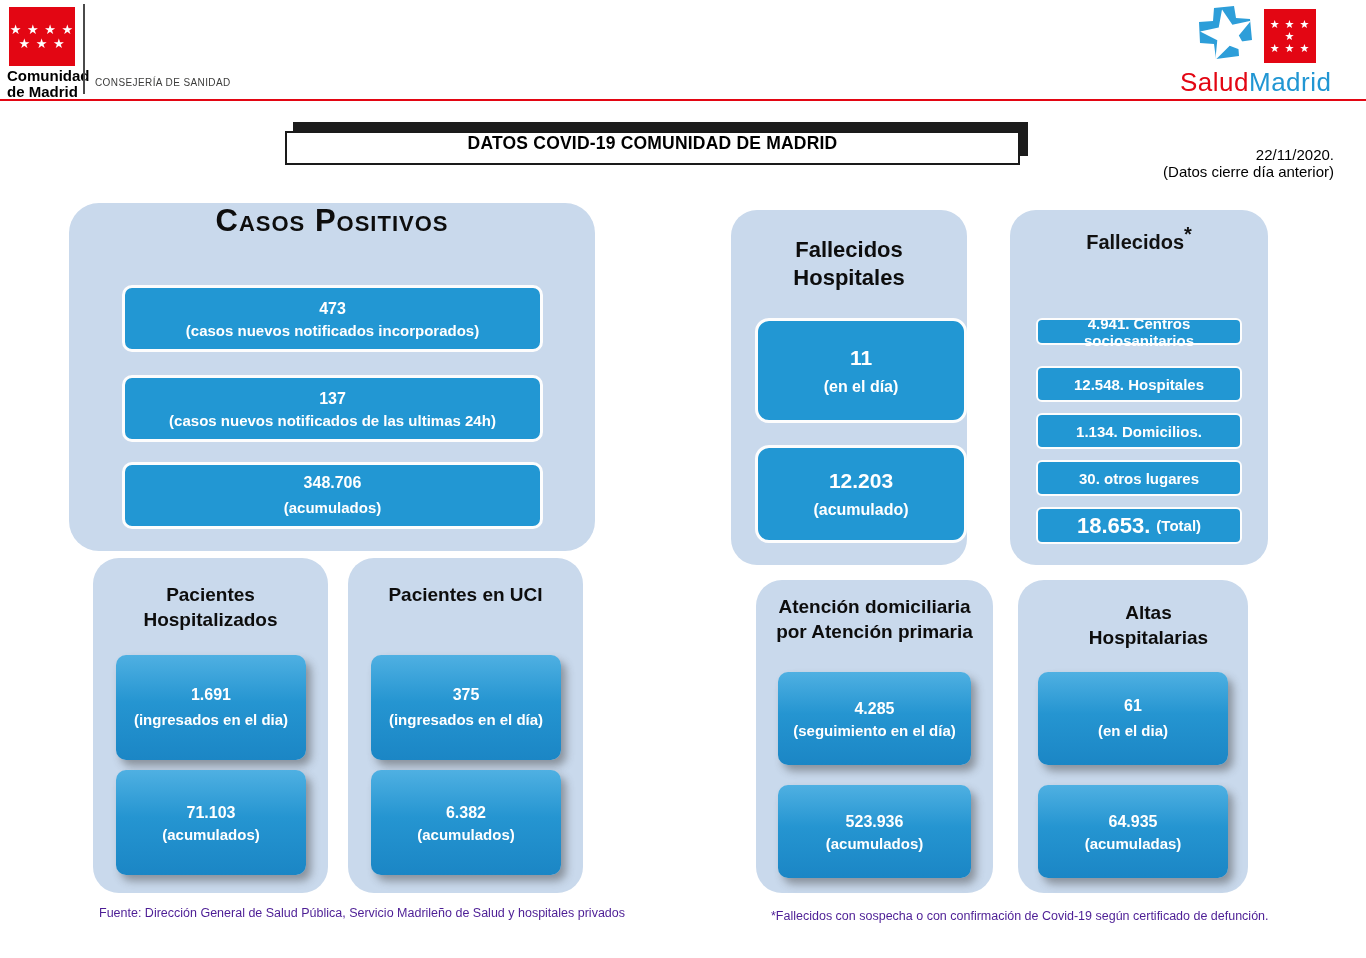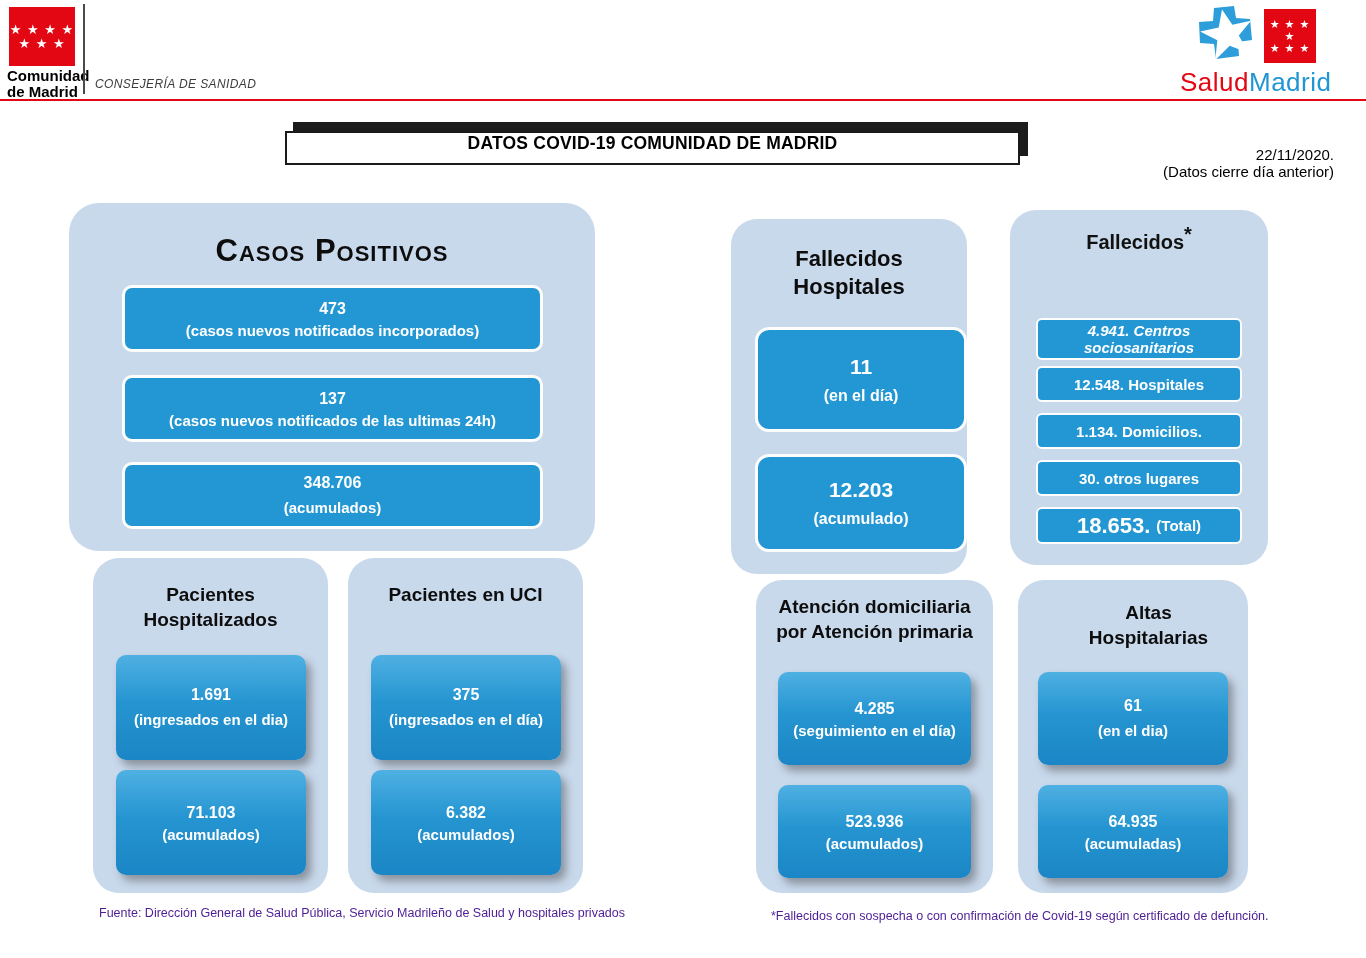--- a/index.html
+++ b/index.html
@@ -4,21 +4,21 @@
 <style>
   * { margin:0; padding:0; box-sizing:border-box; }
   html,body { background:#ffffff; }
   body { width:1366px; height:958px; position:relative; font-family:"Liberation Sans", sans-serif; color:#111; overflow:hidden; }
 
   
   .flag { position:absolute; left:9px; top:7px; width:66px; height:59px; background:#e30613; display:flex; flex-direction:column; align-items:center; justify-content:center; gap:0; }
   .flag .srow { color:#fff; font-size:13px; line-height:14px; letter-spacing:1px; text-align:center; }
   .org-name { position:absolute; left:7px; top:68px; font-weight:bold; font-size:15px; line-height:16px; color:#000; }
   .hdr-divider { position:absolute; left:83px; top:4px; width:2px; height:90px; background:#4a4a4a; }
-  .department { position:absolute; left:95px; top:77px; font-size:12px; color:#3c3c3b; letter-spacing:0.4px;font-style:italic; }
+  .department { position:absolute; left:95px; top:77px; font-size:10px; color:#3c3c3b; letter-spacing:0.4px; }
   .red-line { position:absolute; left:0; top:99px; width:1366px; height:2px; background:#e30613; }
 
   .salud-logo { position:absolute; left:1180px; top:6px; width:150px; text-align:center; }
   .salud-icons { display:flex; justify-content:center; align-items:flex-start; gap:4px; height:60px; }
   .mini-flag { width:52px; height:54px; background:#e30613; display:flex; flex-direction:column; align-items:center; justify-content:center; margin-top:3px; }
   .mini-flag .srow { color:#fff; font-size:11px; line-height:12px; letter-spacing:1px; }
   .salud-text { font-size:26px; line-height:28px; margin-top:2px; letter-spacing:0.5px; }
   .salud-text .t-red { color:#e30613; }
   .salud-text .t-blue { color:#2196d3; }
 
@@ -33,25 +33,25 @@
   .stat-box { position:absolute; color:#fff; text-align:center; font-weight:bold; display:flex; flex-direction:column; align-items:center; justify-content:center; }
   .flat { background:#2297d3; border:3px solid #fdfdfd; border-radius:10px; }
   .flat-sm { background:#2297d3; border:2px solid #fdfdfd; border-radius:6px; }
   .grad { background:linear-gradient(180deg,#4fb0e2 0%, #2595d1 45%, #1b86c5 100%); border-radius:10px; box-shadow:5px 6px 8px rgba(60,60,60,0.45); }
   .stat-box .value { font-size:16px; line-height:24px; }
   .stat-box .label { font-size:15px; line-height:20px; }
   .stat-box .label.tall { line-height:26px; }
 
   
   #panel-casos { left:69px; top:203px; width:526px; height:348px; border-radius:30px; }
-  #panel-casos h2 { font-variant:small-caps; font-size:31px; padding-top:30px; letter-spacing:1px; }
+  #panel-casos h2 { font-variant:small-caps; font-size:31px; letter-spacing:1px; }
   #panel-casos .stat-box { left:53px; width:421px; height:67px; }
 
   
-  #panel-fallecidos { left:731px; top:219px; width:236px; height:355px; }
+  #panel-fallecidos { left:731px; top:210px; width:236px; height:355px; }
   #panel-fallecidos h2 { font-size:22px; line-height:28px; padding:26px 40px 0 40px; }
   #panel-fallecidos .stat-box { left:24px; width:212px; }
   #panel-fallecidos .value { font-size:21px; line-height:26px; margin-bottom:6px; }
   #panel-fallecidos .label { font-size:16px; }
 
   
   #panel-mortuoria { left:1010px; top:210px; width:258px; height:355px; }
   #panel-mortuoria .t1 { font-size:20px; line-height:24px; padding:8px 36px 0 36px; font-weight:bold; text-align:center; }
   #panel-mortuoria .t2 { font-size:20px; padding-top:13px; font-weight:bold; text-align:center; }
   #panel-mortuoria .t2 sup { font-size:20px; }
@@ -141,21 +141,21 @@
   <div class="stat-box flat" style="top:235px; height:98px; border-radius:14px;">
     <div class="value">12.203</div>
     <div class="label">(acumulado)</div>
   </div>
 </div>
 
 <div class="panel" id="panel-mortuoria">
   <div class="t2">
     <span>Fallecidos</span><sup>*</sup>
   </div>
-  <div class="stat-box flat-sm" style="top:108px; height:42px;font-style:italic;">
+  <div class="stat-box flat-sm" style="top:108px; height:27px;">
     <span>4.941. Centros sociosanitarios</span>
   </div>
   <div class="stat-box flat-sm" style="top:156px; height:36px;">
     <span>12.548. Hospitales</span>
   </div>
   <div class="stat-box flat-sm" style="top:203px; height:36px;">
     <span>1.134. Domicilios.</span>
   </div>
   <div class="stat-box flat-sm" style="top:250px; height:36px;">
     <span>30. otros lugares</span>

